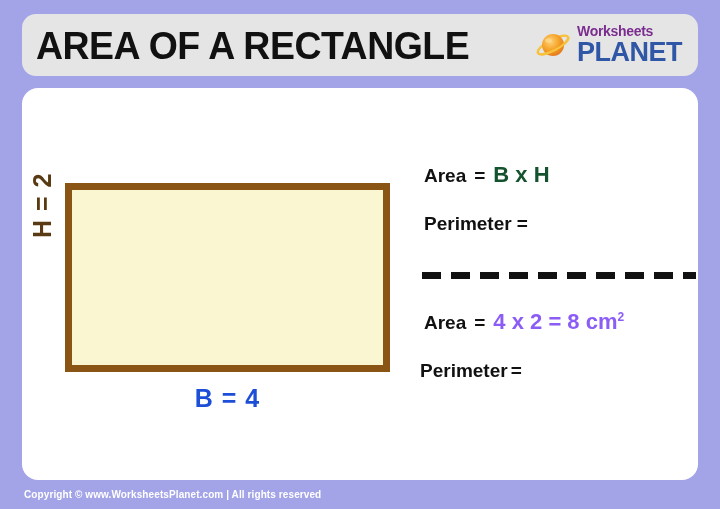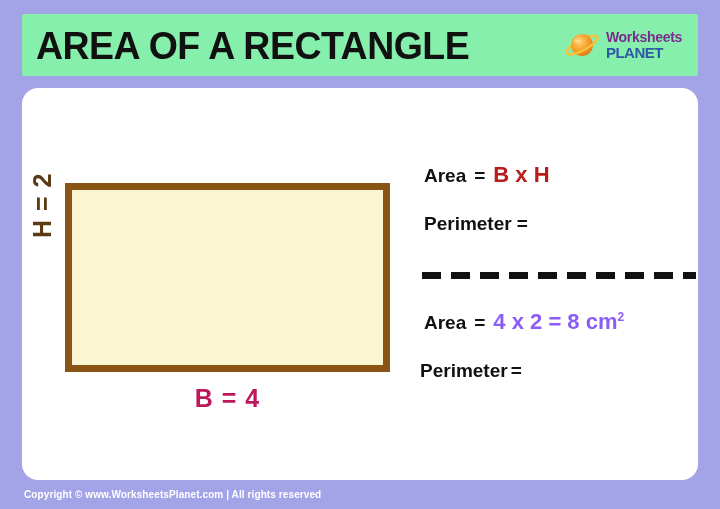--- a/index.html
+++ b/index.html
@@ -15,22 +15,22 @@
     position: relative;
   }
 
   
   .header-card {
     position: absolute;
     left: 22px;
     top: 14px;
     width: 676px;
     height: 62px;
-    background: #86efac;
-    border-radius: 2px;
+    background: #e5e5e5;
+    border-radius: 14px;
     display: flex;
     align-items: center;
     justify-content: flex-start;
     box-sizing: border-box;
     padding-left: 14px;
   }
   .page-title {
     font-family: "Liberation Sans Narrow", "Liberation Sans", sans-serif;
     font-weight: bold;
     font-size: 39px;
@@ -65,21 +65,21 @@
   .logo-top {
     font-family: "Liberation Sans", sans-serif;
     font-weight: bold;
     font-size: 14px;
     color: #7a2d8f;
     letter-spacing: -0.3px;
   }
   .logo-bottom {
     font-family: "Liberation Sans", sans-serif;
     font-weight: bold;
-    font-size: 15px;
+    font-size: 27px;
     color: #2f57a6;
     letter-spacing: -0.5px;
     margin-top: 1px;
   }
 
   
   .main-card {
     position: absolute;
     left: 22px;
     top: 88px;
@@ -123,21 +123,21 @@
   }
   .label-base {
     position: absolute;
     left: 43px;
     top: 296px;
     width: 325px;
     text-align: center;
     font-family: "Liberation Sans Narrow", "Liberation Sans", sans-serif;
     font-weight: bold;
     font-size: 25px;
-    color: #be185d;
+    color: #1d4ed8;
     letter-spacing: 1px;
   }
 
   
   .formula-area {
     position: absolute;
     left: 378px;
     top: 0;
     width: 298px;
     height: 392px;
@@ -154,21 +154,21 @@
   }
   .f-label {
     color: #111111;
     font-size: 19px;
   }
   .f-eq {
     color: #111111;
     font-size: 19px;
   }
   .f-value {
-    color: #b91c1c;
+    color: #14532d;
     font-size: 22px;
   }
   .f-value.brownish {
     color: #8b5cf6;
   }
   .f-value sup {
     font-size: 12px;
     vertical-align: super;
     line-height: 0;
   }

